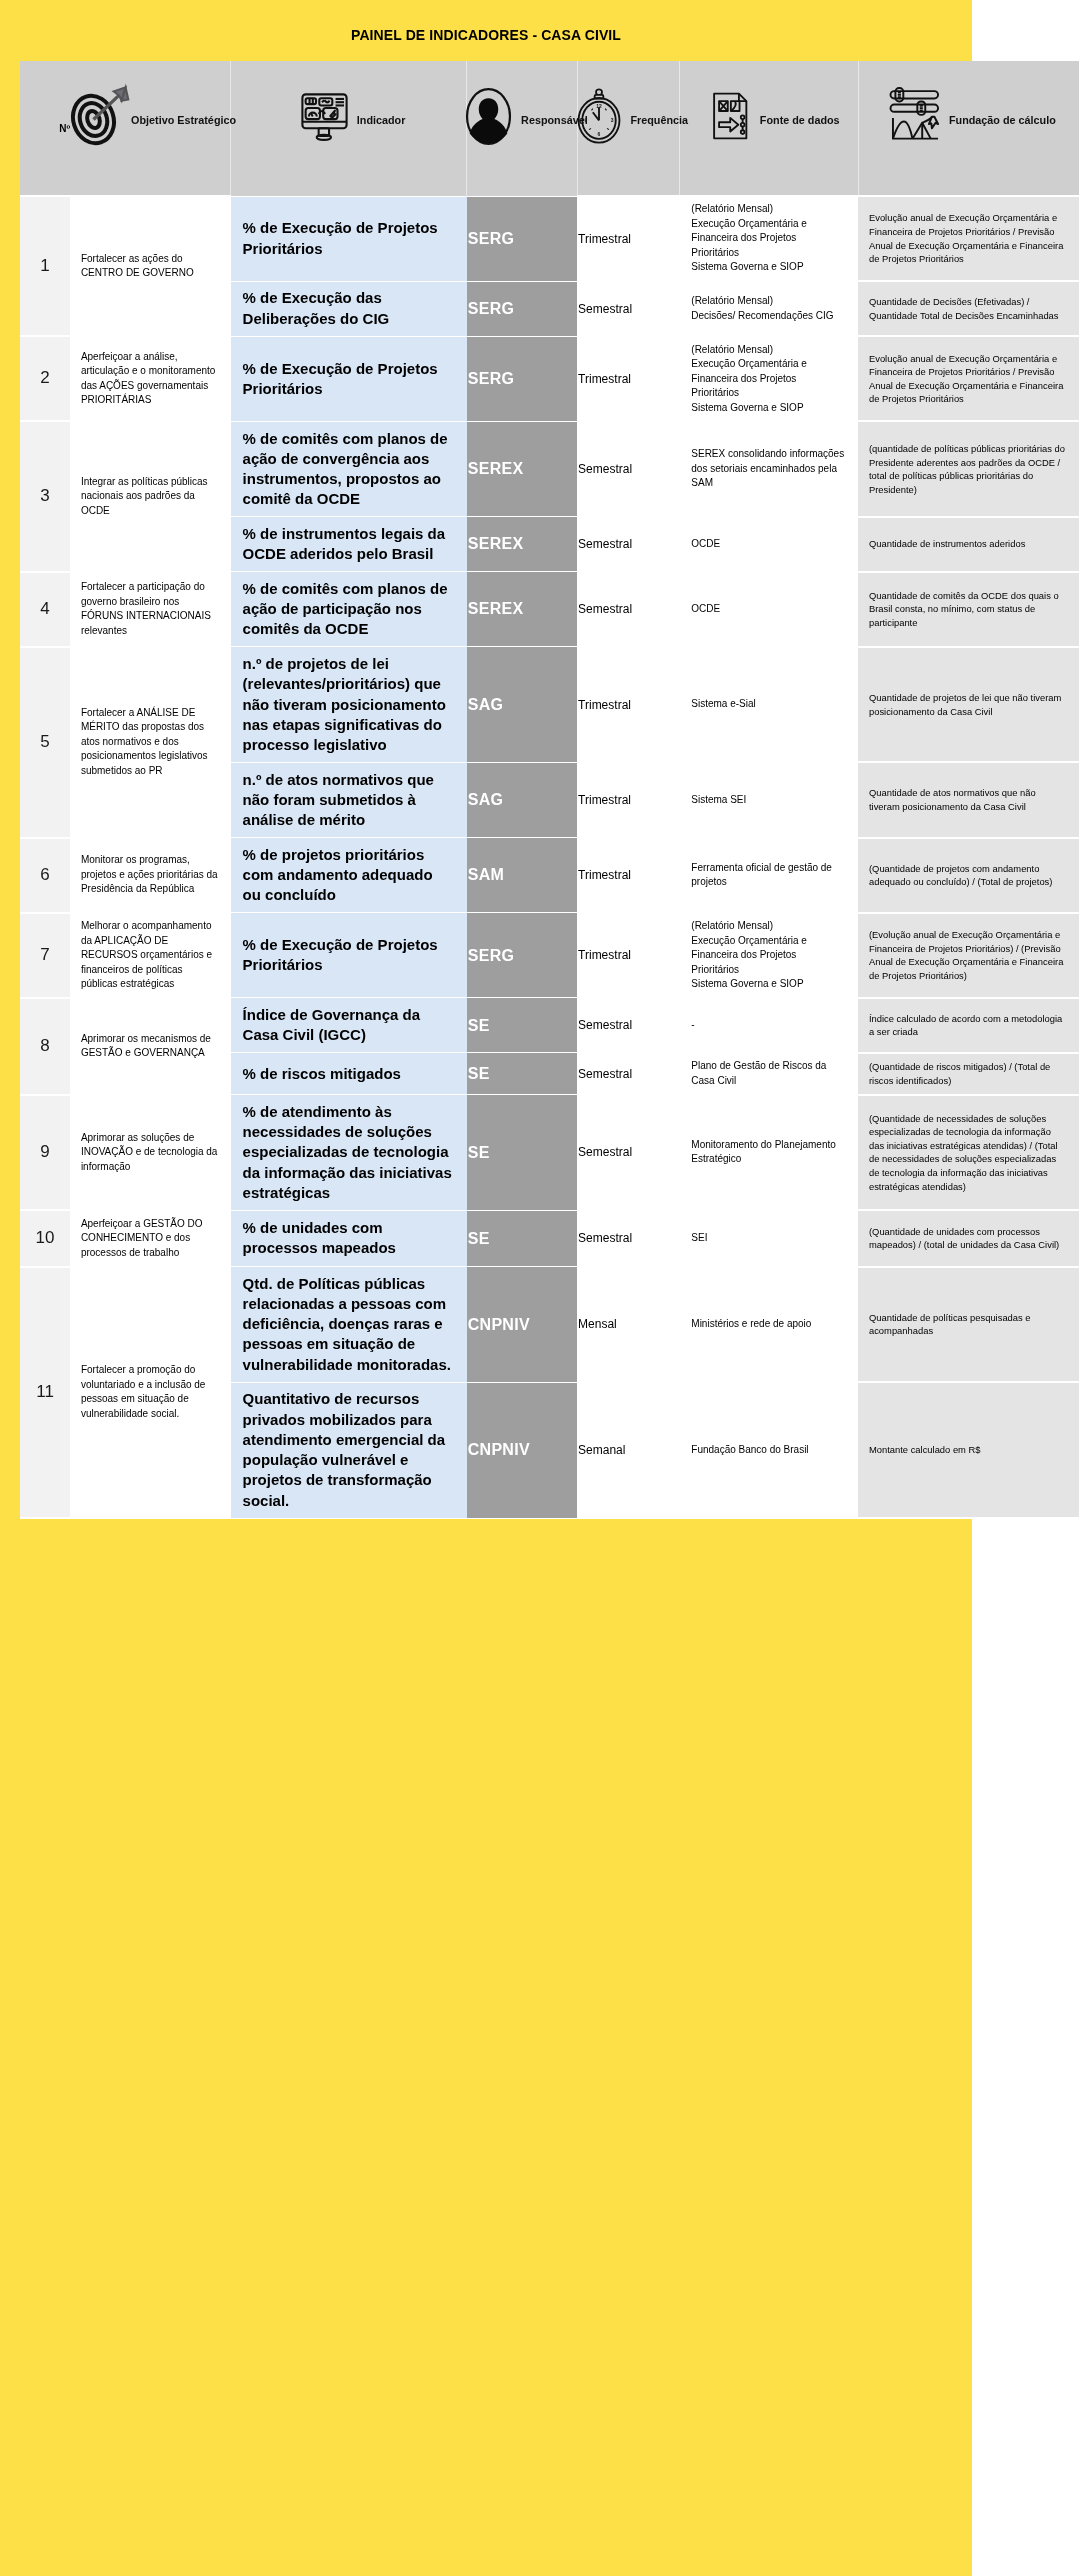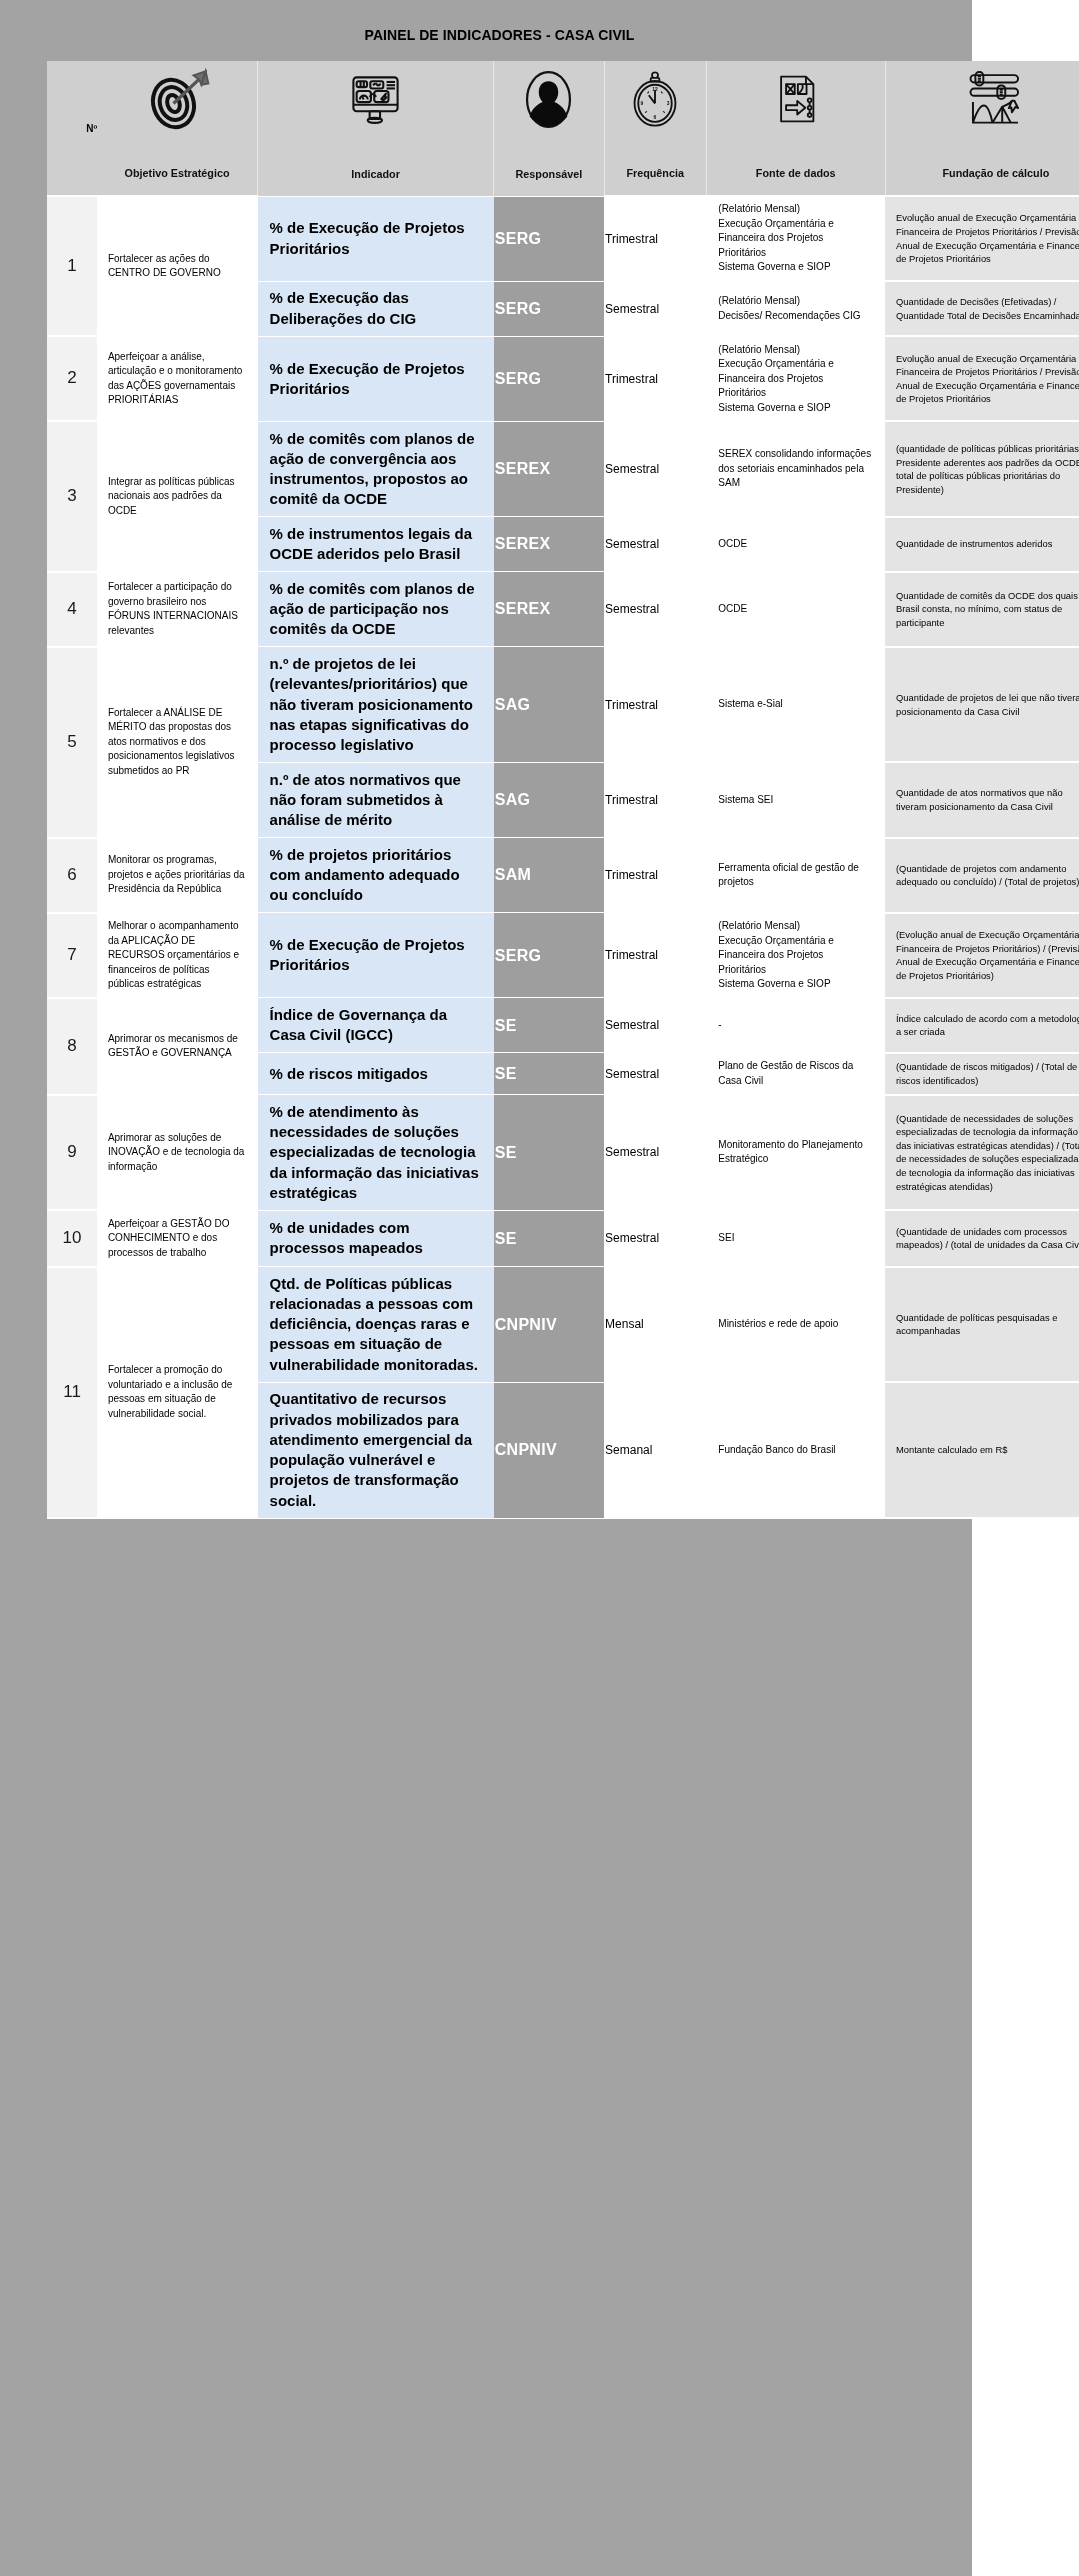--- a/index.html
+++ b/index.html
@@ -5,22 +5,21 @@
   * { box-sizing: border-box; }
   html, body {
     margin: 0; padding: 0;
     background: #ffffff;
     font-family: "Liberation Sans", sans-serif;
   }
   #page {
     width: 972px;
     min-height: 2576px;
     position: relative;
-    background: #a3a3a3;
-    padding-left: 27px;
+    background: #fde047;
   }
   
   .doc-title {
     text-align: center;
     font-weight: bold;
     font-size: 14px;
     letter-spacing: 0.1px;
     color: #000;
     padding-top: 27px;
     padding-bottom: 0;
@@ -54,23 +53,23 @@
     vertical-align: middle;
     text-align: right;
     font-size: 10px;
     font-weight: bold;
     padding-bottom: 0;
     color: #000;
   }
   thead th.sep-l { border-left: 1.3px solid #e8e8e8; }
   .h-inner {
     display: flex;
-    flex-direction: column;
+    flex-direction: row;
     align-items: center;
-    justify-content: space-between;
+    justify-content: center;
     height: 100%;
   }
   .h-icon {
     height: 76px;
     display: flex;
     align-items: center;
     justify-content: center;
     margin-bottom: 9.4px;
   }
   .h-label {

